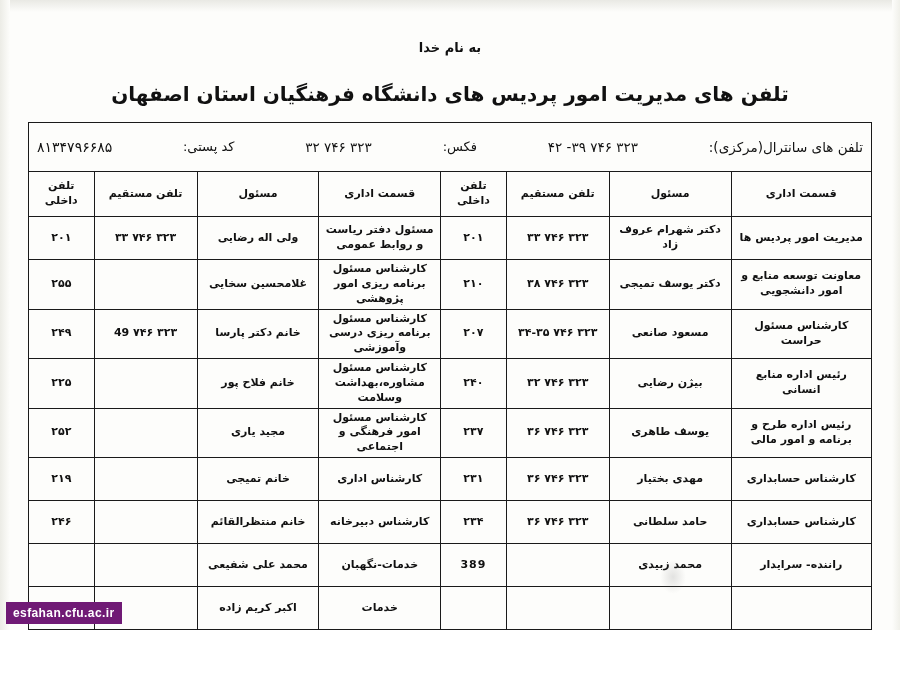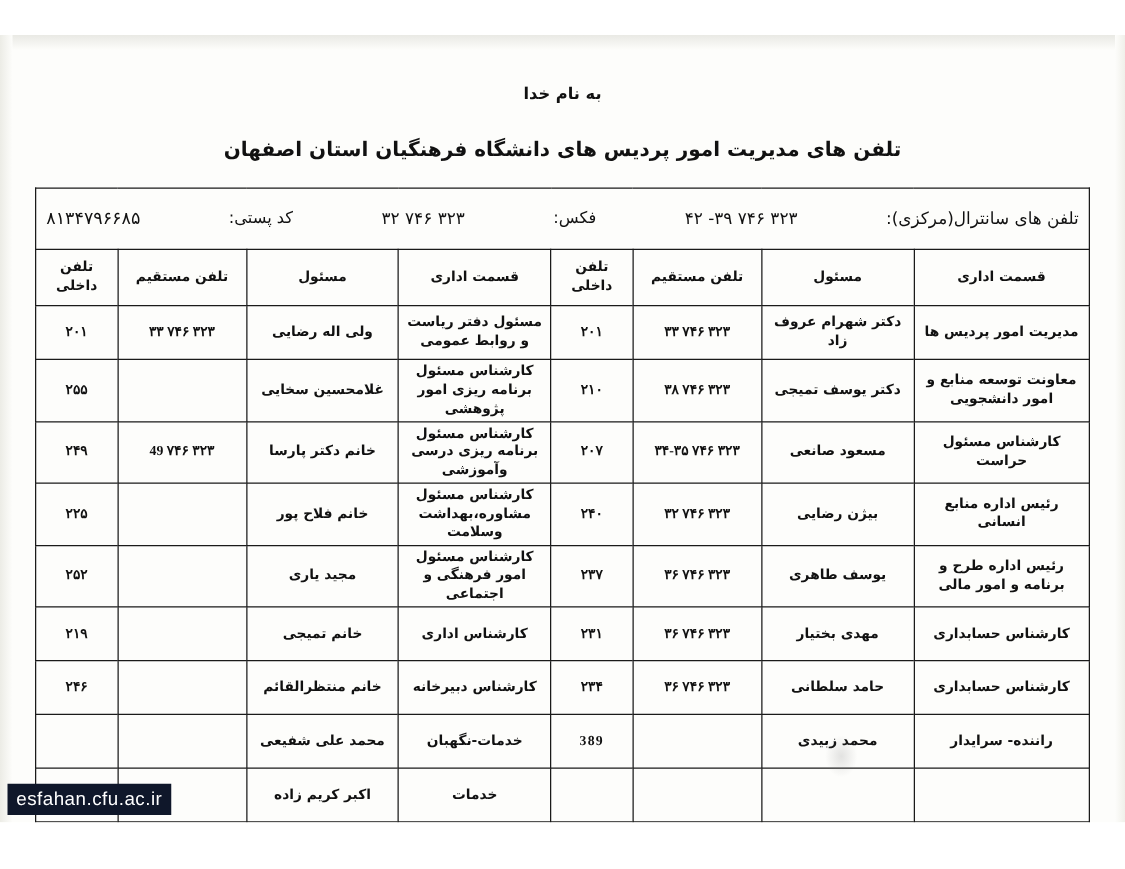--- a/index.html
+++ b/index.html
@@ -8,21 +8,20 @@
     background: #ffffff;
   }
   .page {
     position: relative;
     width: 900px;
     height: 630px;
     background: #fdfdfb;
     font-family: "DejaVu Sans", "Liberation Sans", sans-serif;
     color: #111;
     overflow: hidden;
-    margin-top: 28px;
   }
   
   .scan-top {
     position: absolute;
     top: 0; left: 0; right: 0;
     height: 12px;
     background: linear-gradient(to bottom, #e9e9e4, #fdfdfb);
   }
   .scan-left {
     position: absolute;
@@ -45,21 +44,21 @@
     font-size: 13px;
     font-weight: bold;
     letter-spacing: 0.2px;
   }
   .doc-title {
     position: absolute;
     top: 82px;
     left: 0;
     right: 0;
     text-align: center;
-    font-size: 16px;
+    font-size: 20px;
     font-weight: bold;
   }
   .table-wrap {
     position: absolute;
     top: 122px;
     left: 28px;
     right: 28px;
   }
   table.main {
     width: 100%;
@@ -110,31 +109,31 @@
   .col-resp  { width: 13.0%; }
   .col-dir   { width: 11.0%; }
   .col-int   { width: 7.0%;  }
   .col-dep2  { width: 13.0%; }
   .col-resp2 { width: 13.0%; }
   .col-dir2  { width: 11.0%; }
   .col-int2  { width: 7.0%;  }
 
   .small { font-size: 9.5px; line-height: 1.3; }
   .tiny  { font-size: 9px;  line-height: 1.25; }
-  .num   { letter-spacing: 1px; font-size: 11.5px; font-family: Liberation Serif, serif; }
+  .num   { letter-spacing: 1px; font-size: 11.5px; }
   .nowrap { white-space: nowrap; }
 
   .footer-badge {
     position: absolute;
     left: 6px;
     bottom: 6px;
-    background: #0f172a;
+    background: #701a75;
     color: #ffffff;
-    font-size: 15px;
-    font-weight: normal;
+    font-size: 12px;
+    font-weight: bold;
     padding: 4px 7px 4px 7px;
     letter-spacing: 0.4px;
     direction: ltr;
     font-family: "Liberation Sans", sans-serif;
   }
   .smudge {
     position: absolute;
     width: 26px;
     height: 34px;
     left: 660px;

